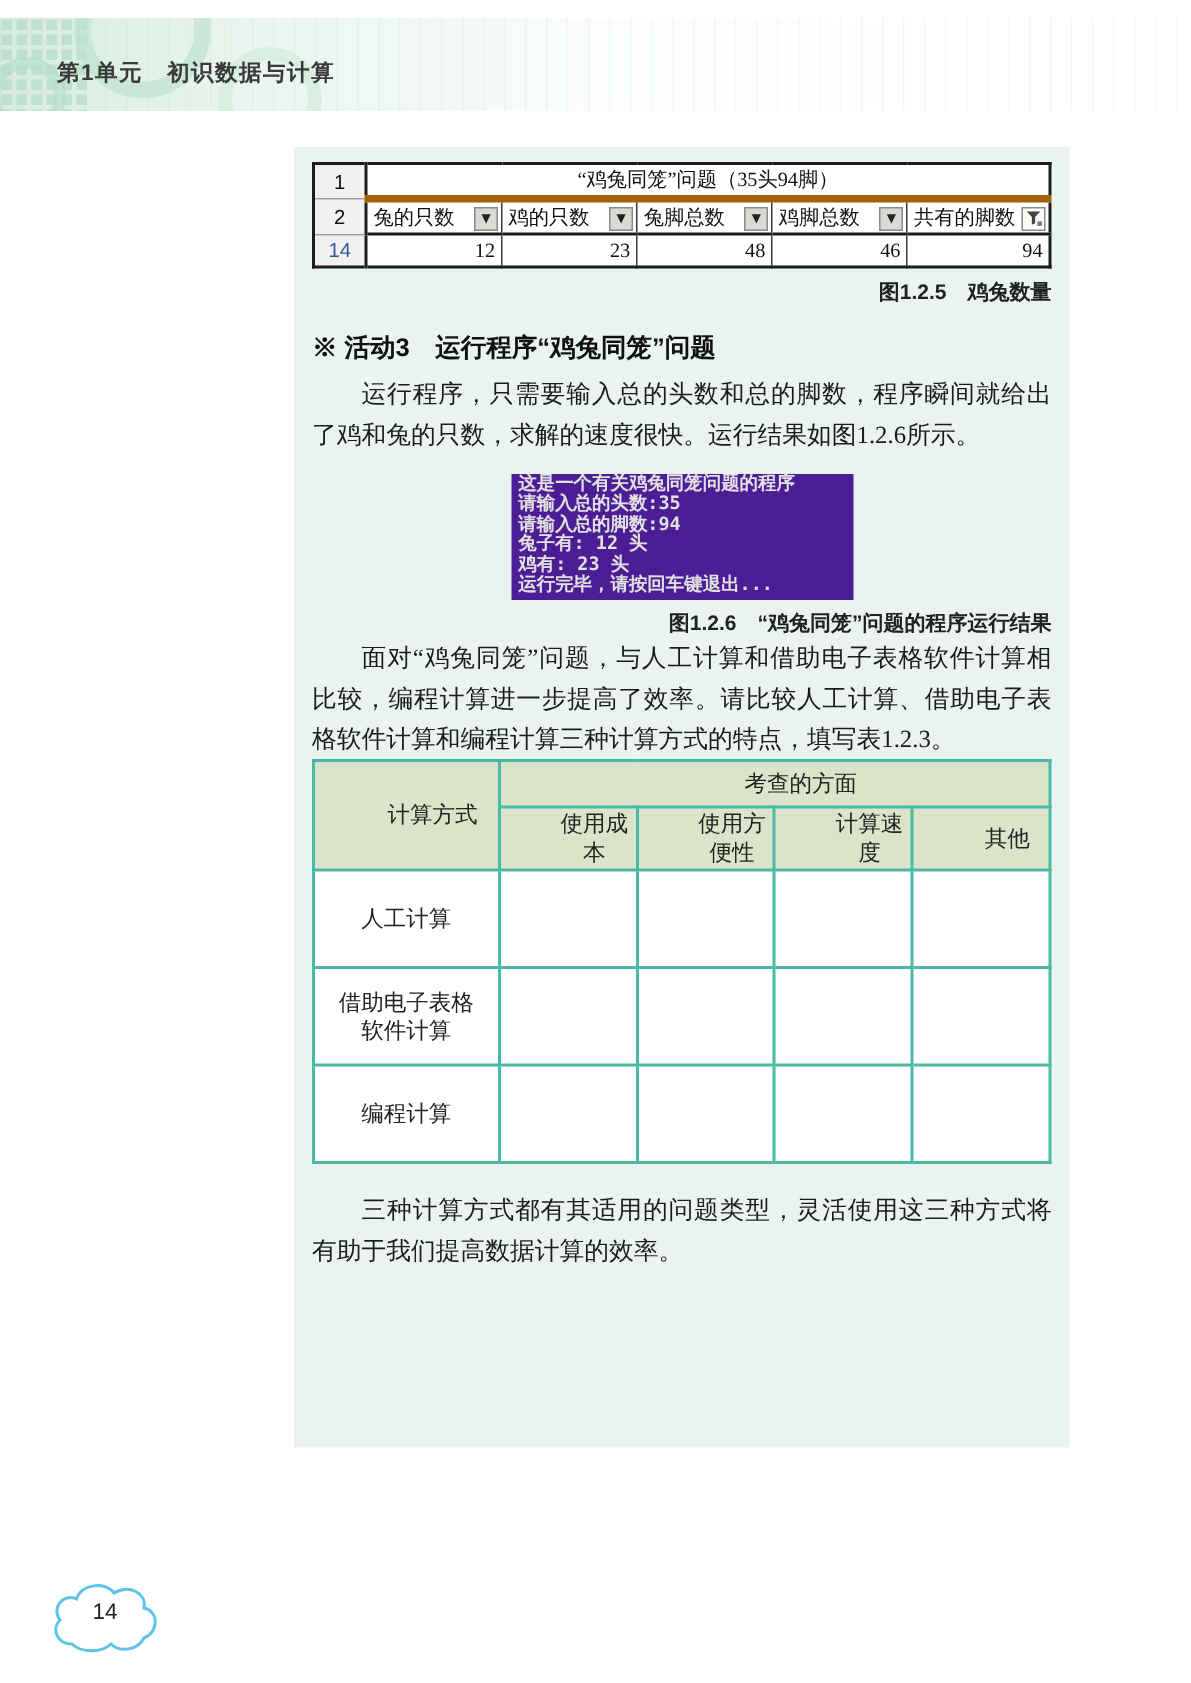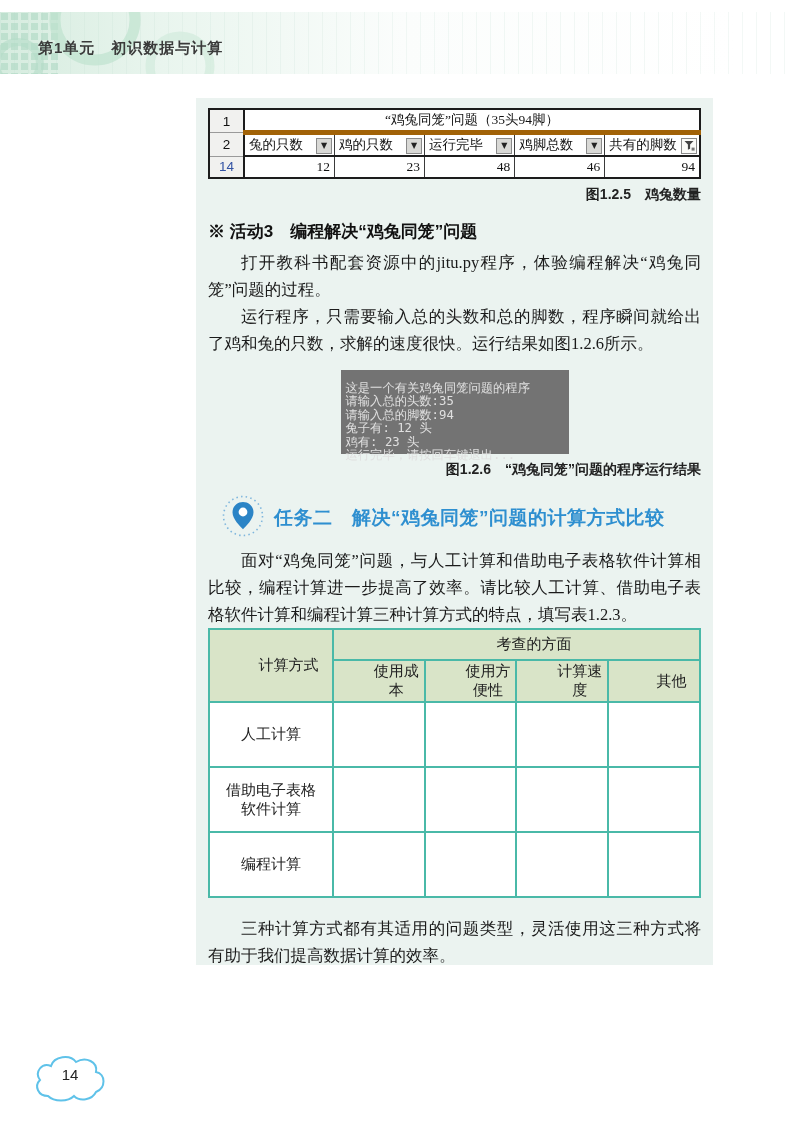--- a/index.html
+++ b/index.html
@@ -53,22 +53,22 @@
     margin:16px 0 6px 0;font-size:17px;font-weight:bold;color:#111;
     font-family:"Liberation Sans",sans-serif;
   }
   .para{
     margin:0;font-family:"Liberation Serif",serif;font-size:16.5px;line-height:27px;
     color:#1b1b1b;text-align:justify;text-indent:2em;
   }
 
   
   .console-box{
-    width:228px;height:84px;background:#737373;margin:13px auto 0 auto;
-    padding:12px 0 0 5px;box-sizing:border-box;
+    width:228px;height:84px;background:#4c1d95;margin:13px auto 0 auto;
+    padding:0 0 0 5px;box-sizing:border-box;font-weight:bold;
   }
   .console-box div{
     color:#e0e0e0;font-family:"DejaVu Sans Mono",monospace;font-size:12.3px;
     line-height:13.4px;white-space:nowrap;
   }
 
   
   .task-heading{display:flex;align-items:center;margin:16px 0 6px 14px;}
   .task-heading .pin{flex:0 0 auto;margin-right:10px;}
   .task-title{font-size:19px;font-weight:bold;color:#2e8fd0;letter-spacing:0.5px;
@@ -130,21 +130,21 @@
       <td class="ss-rownum">2</td>
       <td class="ss-head">
         <span class="lbl">兔的只数</span>
         <span class="dd-btn">▼</span>
       </td>
       <td class="ss-head">
         <span class="lbl">鸡的只数</span>
         <span class="dd-btn">▼</span>
       </td>
       <td class="ss-head">
-        <span class="lbl">运行完毕</span>
+        <span class="lbl">兔脚总数</span>
         <span class="dd-btn">▼</span>
       </td>
       <td class="ss-head">
         <span class="lbl">鸡脚总数</span>
         <span class="dd-btn">▼</span>
       </td>
       <td class="ss-head">
         <span class="lbl">共有的脚数</span>
         <span class="dd-btn funnel">
           <svg width="12" height="12" viewBox="0 0 12 12">
@@ -159,44 +159,33 @@
       <td class="ss-val">12</td>
       <td class="ss-val">23</td>
       <td class="ss-val">48</td>
       <td class="ss-val">46</td>
       <td class="ss-val">94</td>
     </tr>
   </tbody>
     </table>
   <div class="fig-caption">图1.2.5　鸡兔数量</div>
 
-  <div class="activity-heading">※ 活动3　编程解决“鸡兔同笼”问题</div>
-  <p class="para">打开教科书配套资源中的jitu.py程序，体验编程解决“鸡兔同笼”问题的过程。</p>
+  <div class="activity-heading">※ 活动3　运行程序“鸡兔同笼”问题</div>
   <p class="para">运行程序，只需要输入总的头数和总的脚数，程序瞬间就给出了鸡和兔的只数，求解的速度很快。运行结果如图1.2.6所示。</p>
 
   <div class="console-box">
     <div>这是一个有关鸡兔同笼问题的程序</div>
     <div>请输入总的头数:35</div>
     <div>请输入总的脚数:94</div>
     <div>兔子有: 12 头</div>
     <div>鸡有: 23 头</div>
     <div>运行完毕，请按回车键退出...</div>
   </div>
   <div class="fig-caption">图1.2.6　“鸡兔同笼”问题的程序运行结果</div>
 
-  <div class="task-heading">
-    <span class="pin">
-      <svg width="42" height="42" viewBox="0 0 42 42">
-        <circle cx="21" cy="21" r="19.5" fill="none" stroke="#7fb6dd" stroke-width="1.6" stroke-dasharray="1.5 3.2"></circle>
-        <path d="M21 7 c-6 0 -10.5 4.6 -10.5 10.3 c0 7 8 14.5 10.5 17 c2.5 -2.5 10.5 -10 10.5 -17 C31.5 11.6 27 7 21 7 Z" fill="#2b84c6"></path>
-        <circle cx="21" cy="17" r="4.4" fill="#ffffff"></circle>
-      </svg>
-    </span>
-    <span class="task-title">任务二　解决“鸡兔同笼”问题的计算方式比较</span>
-  </div>
   <p class="para">面对“鸡兔同笼”问题，与人工计算和借助电子表格软件计算相比较，编程计算进一步提高了效率。请比较人工计算、借助电子表格软件计算和编程计算三种计算方式的特点，填写表1.2.3。</p>
 
   <table class="cmp-table">
     <tbody>
         <tr class="cmp-h1">
       <th class="hdr cmp-col1" rowspan="2">计算方式</th>
       <th class="hdr" colspan="4">考查的方面</th>
     </tr>
     <tr class="cmp-h2">
       <th class="hdr cmp-col">使用成本</th>

